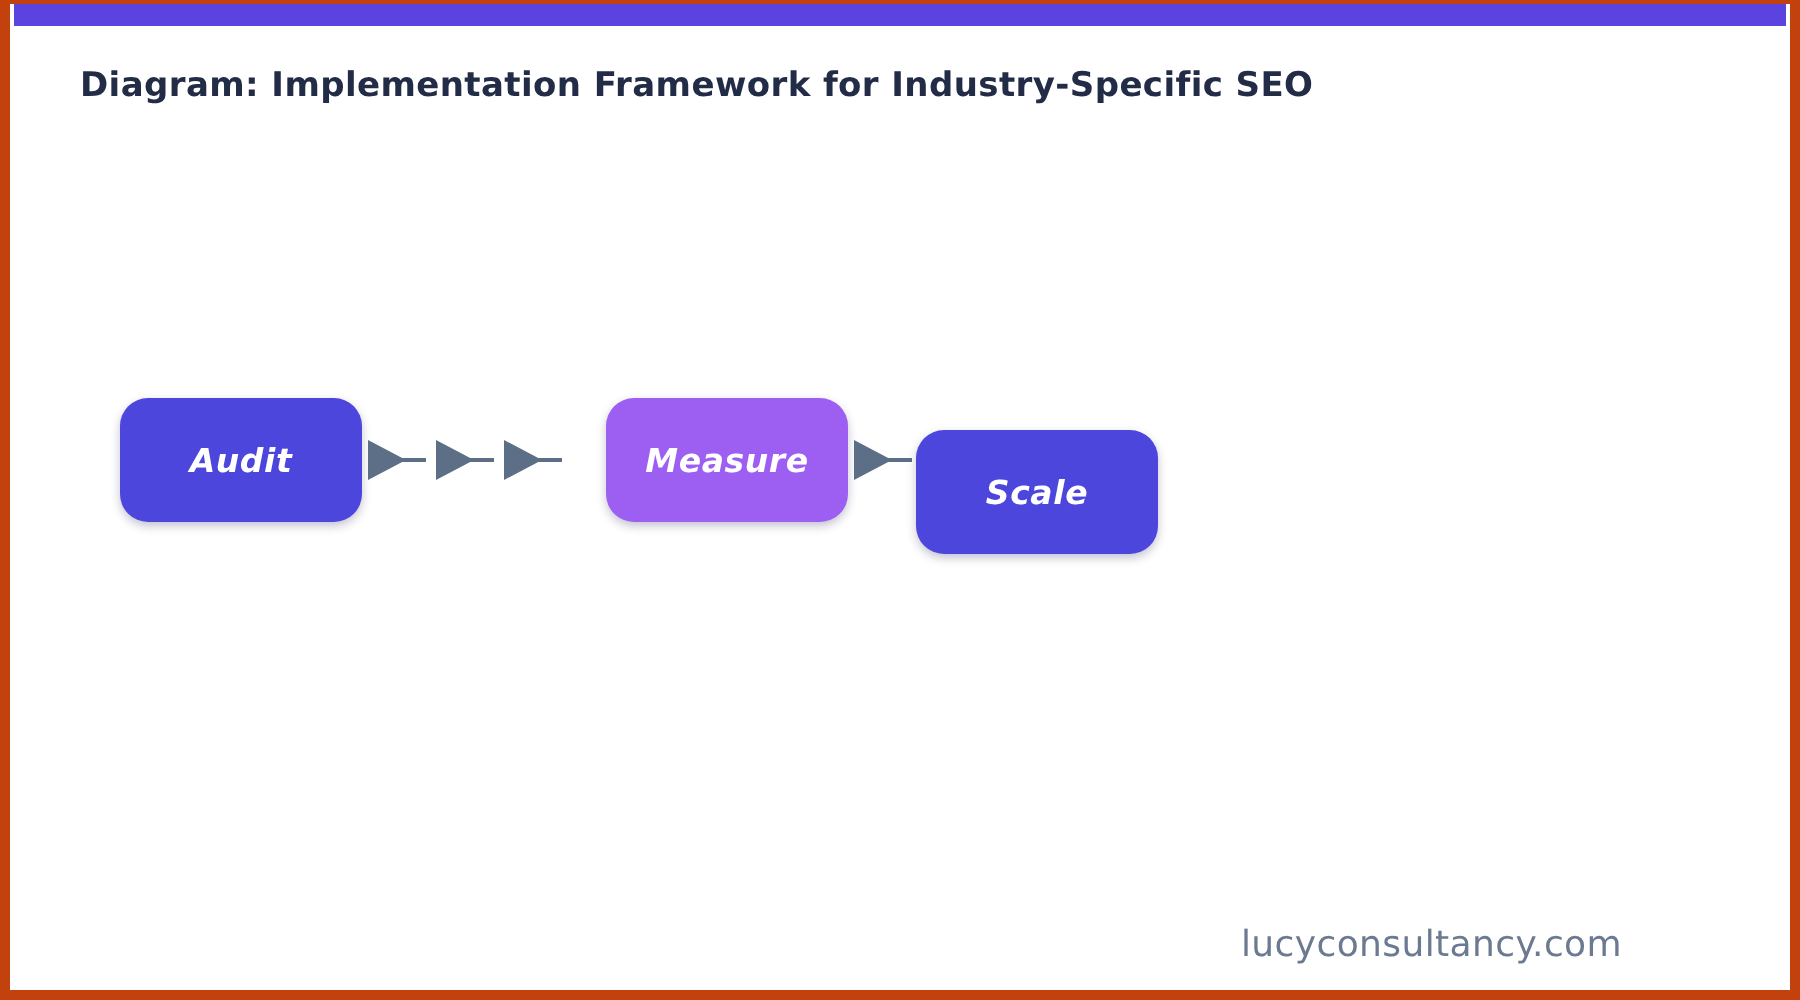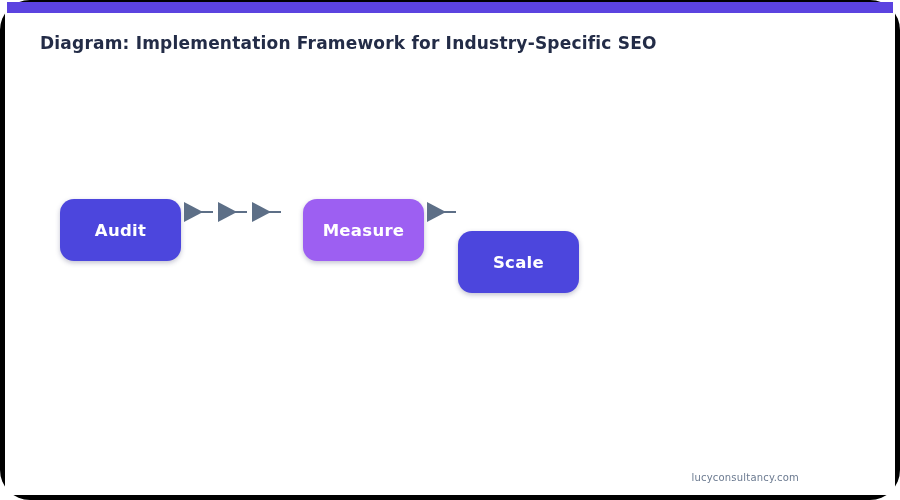--- a/index.html
+++ b/index.html
@@ -29,20 +29,22 @@
     font-size: 17px;
     font-weight: bold;
     letter-spacing: 0.2px;
     white-space: nowrap;
   }
   .flow-row {
     position: absolute;
     left: 55px; top: 197px;
     height: 62px;
     display: flex;
+    align-items: center;
+    font-style: italic;
   }
   .step-box {
     width: 121px; height: 62px;
     border-radius: 14px;
     display: flex;
     align-items: center;
     justify-content: center;
     color: #ffffff;
     font-weight: bold;
     font-size: 16.5px;
@@ -50,29 +52,29 @@
     box-shadow: 0 2px 5px rgba(40, 40, 90, 0.28);
     flex: none;
   }
   .arrow {
     width: 34px; height: 26px;
     flex: none;
     display: block;
   }
   .footer {
     position: absolute;
-    right: 96px; bottom: 12px;
-    font-size: 10px;
+    right: 84px; bottom: 12px;
+    font-size: 18px;
     letter-spacing: 0.2px;
   }
 </style>
 </head>
 <body>
 
-<div class="page" style="background: #000000; border-radius: 30px;">
+<div class="page" style="background: #c2410c;">
   <div class="card">
     <div class="accent-bar" style="background: rgb(91, 67, 224);"></div>
     <h1 class="title" style="color: rgb(35, 44, 71);">Diagram: Implementation Framework for Industry-Specific SEO</h1>
     <div class="flow-row">
         <div class="step-box" style="background: rgb(76, 70, 221);">
           <span>Audit</span>
         </div>
         <svg class="arrow" viewBox="0 0 34 26">
           <polygon points="3,3 3,23 22,13" fill="#5d6f87"></polygon>
           <rect x="19" y="12" width="13" height="2" fill="#5d6f87"></rect>

